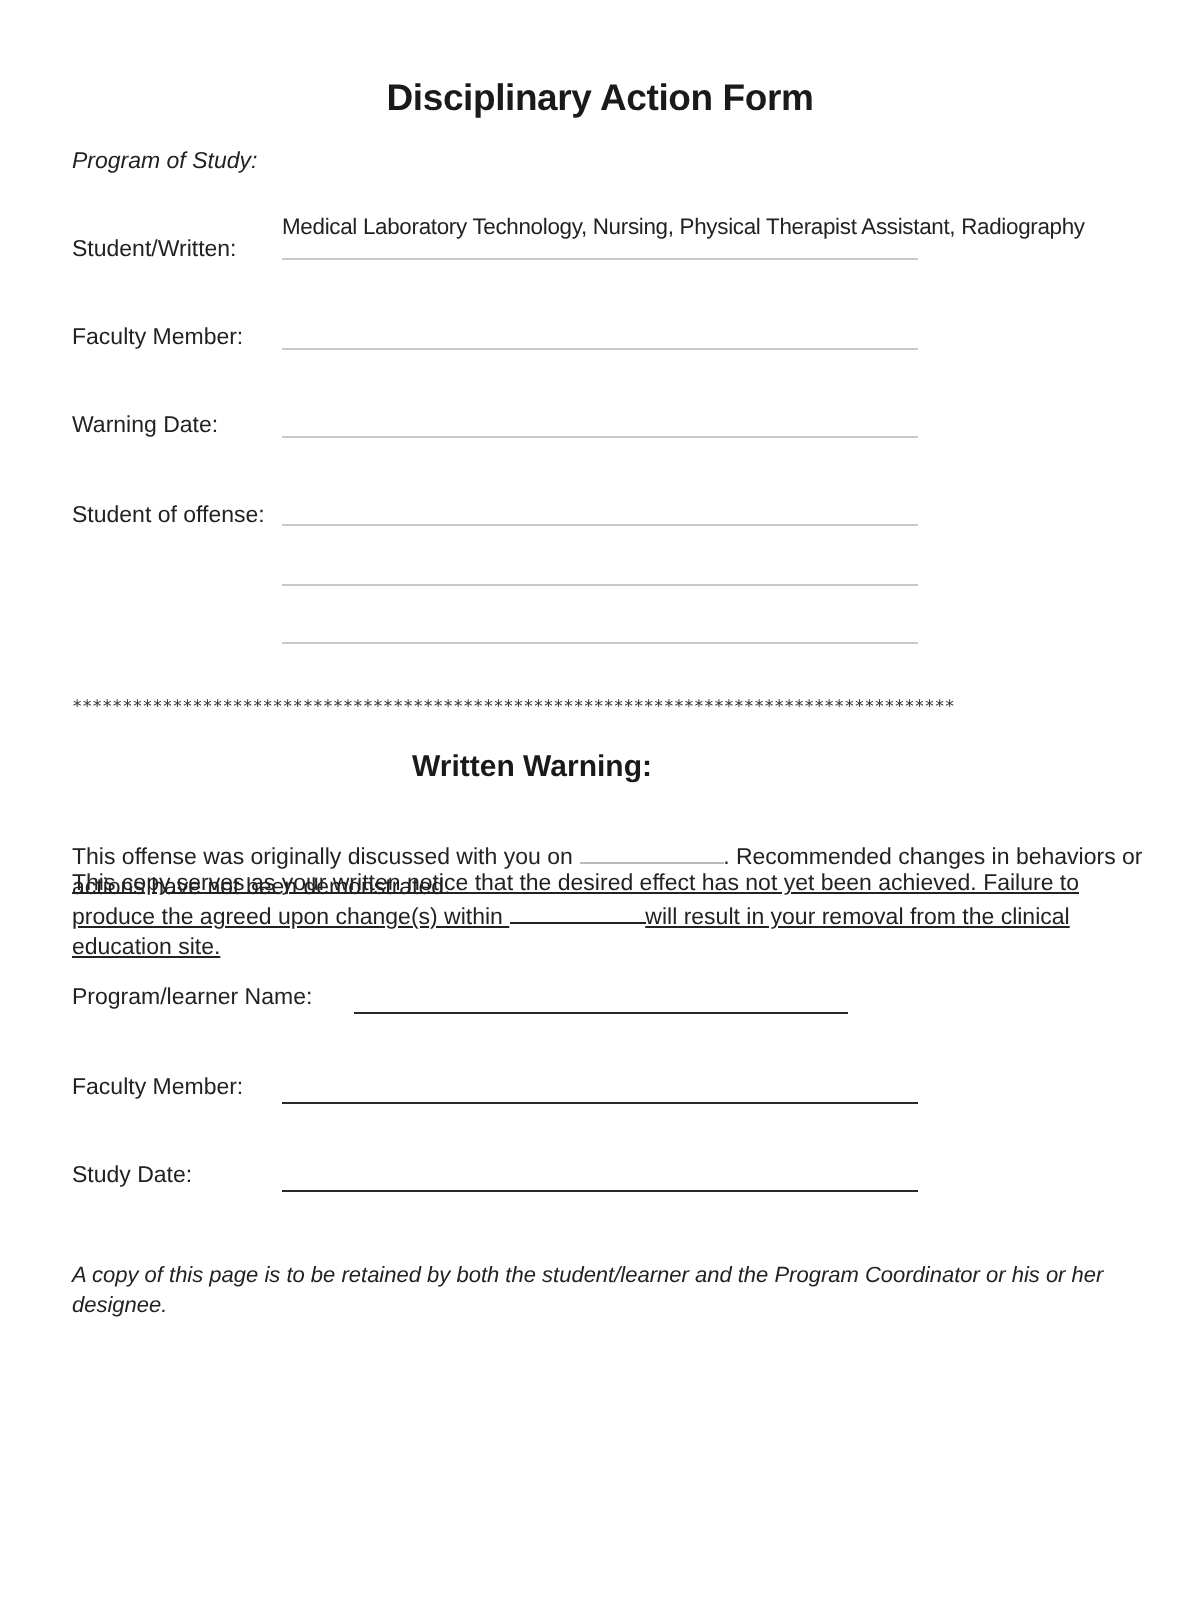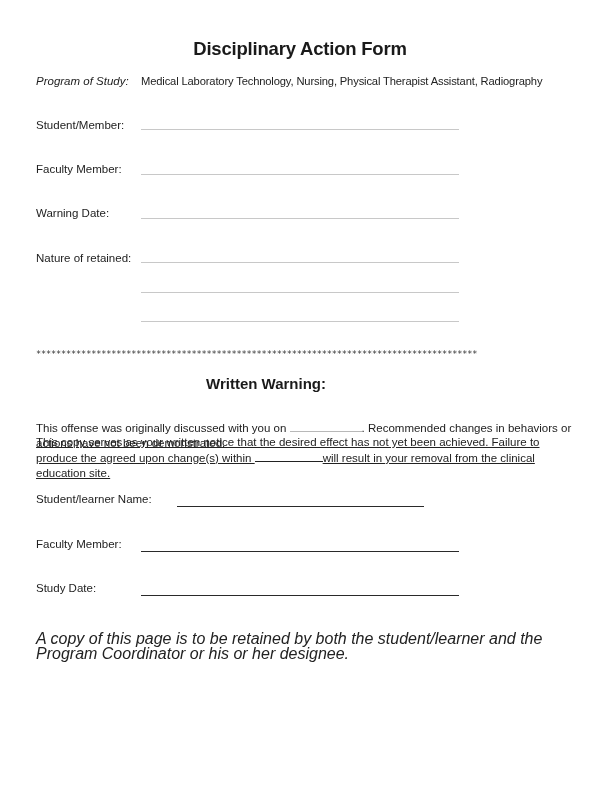--- a/index.html
+++ b/index.html
@@ -26,20 +26,21 @@
   .label {
     font-size: 11.5px;
     color: #222;
     white-space: nowrap;
   }
   .program-value {
     font-size: 11.2px;
     color: #222;
     white-space: nowrap;
     letter-spacing: -0.15px;
+    margin-top: 33px;
   }
   .line-light {
     height: 0;
     border-top: 1px solid #c8c8c8;
   }
   .line-dark {
     height: 0;
     border-top: 1.5px solid #2a2a2a;
   }
   .stars {
@@ -75,61 +76,61 @@
   .blank-dark {
     display: inline-block;
     width: 68px;
     border-bottom: 1.5px solid #222;
     height: 11px;
     vertical-align: baseline;
   }
   .footnote {
     left: 36px; top: 631px;
     width: 530px;
-    font-size: 16px;
+    font-size: 11px;
     line-height: 15px;
     font-style: italic;
     color: #222;
   }
 </style>
 </head>
 <body>
 
 <div class="abs title">Disciplinary Action Form</div>
 
 <div class="abs label" style="left:36px; top:75px;font-style:italic;">Program of Study:</div>
 <div class="abs program-value" style="left:141px; top:75px;">Medical Laboratory Technology, Nursing, Physical Therapist Assistant, Radiography</div>
 
-<div class="abs label" style="left:36px; top:119px;">Student/Member:</div>
+<div class="abs label" style="left:36px; top:119px;">Student/Written:</div>
 <div class="abs line-light" style="left:141px; top:129px; width:318px;"></div>
 
 <div class="abs label" style="left:36px; top:163px;">Faculty Member:</div>
 <div class="abs line-light" style="left:141px; top:174px; width:318px;"></div>
 
 <div class="abs label" style="left:36px; top:207px;">Warning Date:</div>
 <div class="abs line-light" style="left:141px; top:218px; width:318px;"></div>
 
-<div class="abs label" style="left:36px; top:252px;">Nature of retained:</div>
+<div class="abs label" style="left:36px; top:252px;">Student of offense:</div>
 <div class="abs line-light" style="left:141px; top:262px; width:318px;"></div>
 <div class="abs line-light" style="left:141px; top:292px; width:318px;"></div>
 <div class="abs line-light" style="left:141px; top:321px; width:318px;"></div>
 
 <div class="abs stars">****************************************************************************************</div>
 
 <div class="abs subtitle">Written Warning:</div>
 
 <div class="abs para" style="top:420px;">
   <span>This offense was originally discussed with you on </span><span class="blank-light"></span><span>. Recommended changes in behaviors or actions have not been demonstrated.</span>
 </div>
 
 <div class="abs para" style="top:435px;text-decoration:underline;">
   <span>This copy serves as your written notice that the desired effect has not yet been achieved. Failure to produce the agreed upon change(s) within </span><span class="blank-dark"></span><span>will result in your removal from the clinical education site.</span>
 </div>
 
-<div class="abs label" style="left:36px; top:493px;">Student/learner Name:</div>
+<div class="abs label" style="left:36px; top:493px;">Program/learner Name:</div>
 <div class="abs line-dark" style="left:177px; top:506px; width:247px;"></div>
 
 <div class="abs label" style="left:36px; top:538px;">Faculty Member:</div>
 <div class="abs line-dark" style="left:141px; top:551px; width:318px;"></div>
 
 <div class="abs label" style="left:36px; top:582px;">Study Date:</div>
 <div class="abs line-dark" style="left:141px; top:595px; width:318px;"></div>
 
 <div class="abs footnote">A copy of this page is to be retained by both the student/learner and the Program Coordinator or his or her designee.</div>
 

